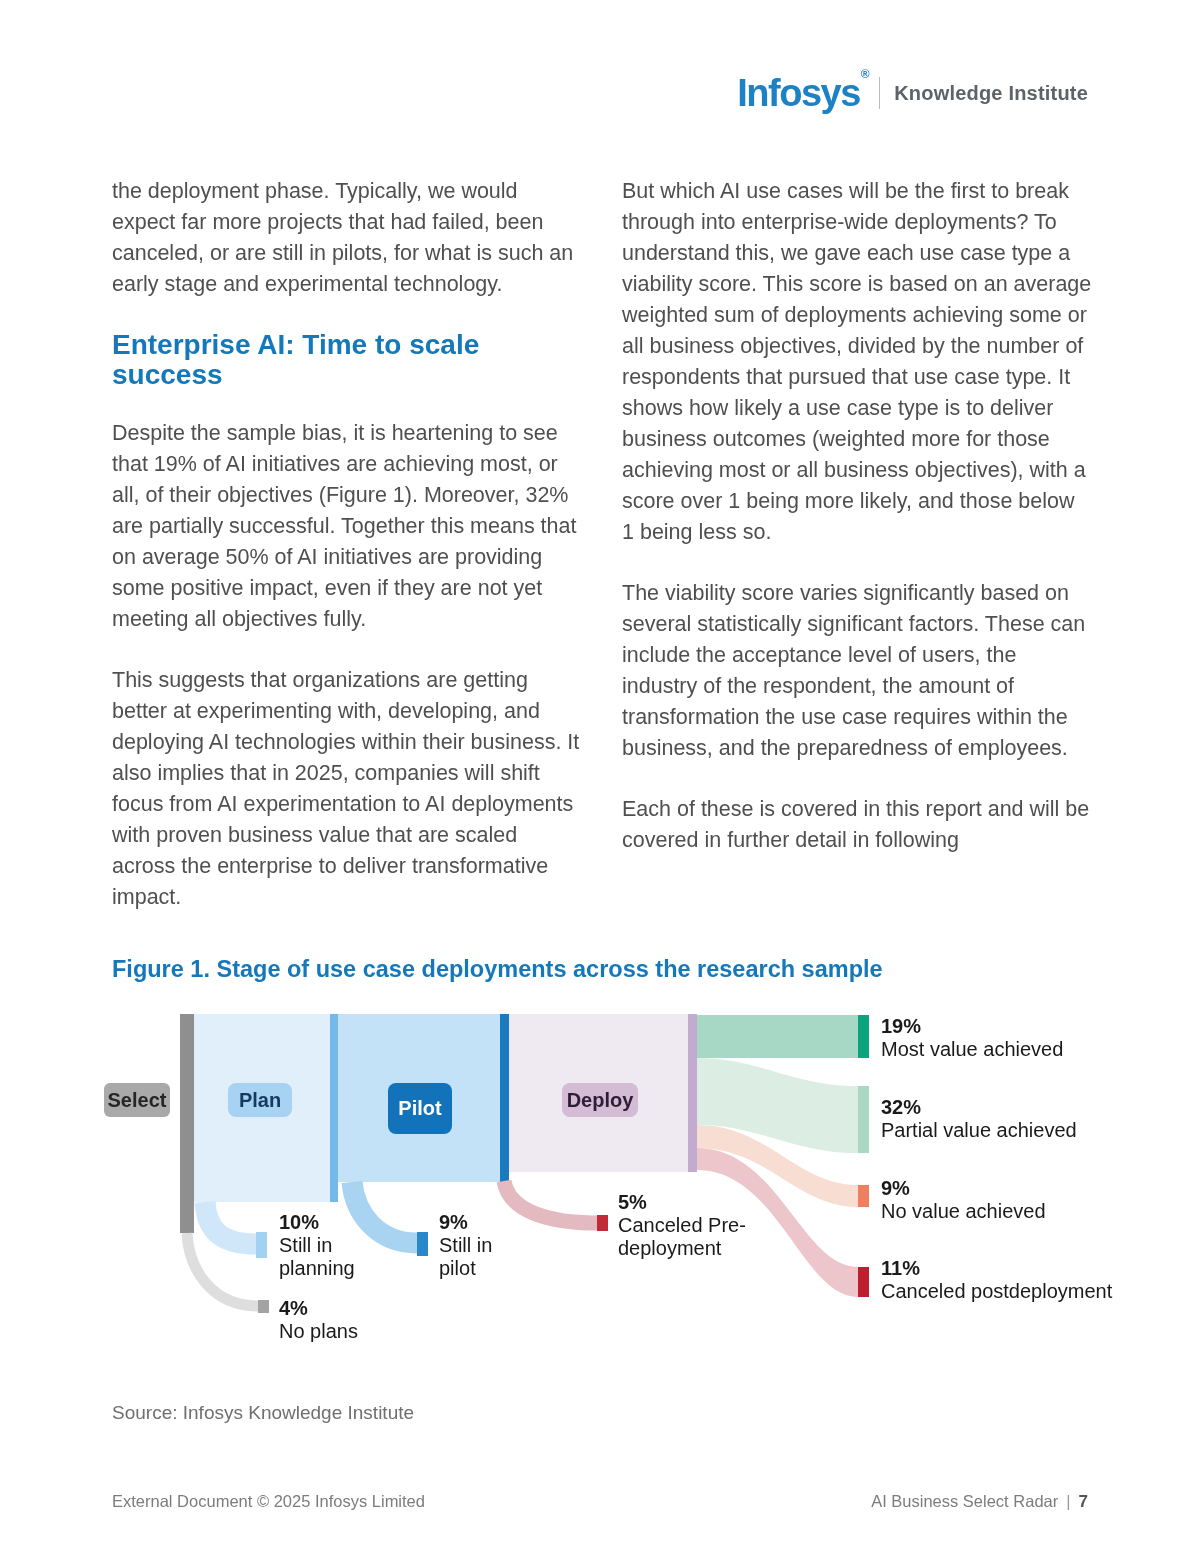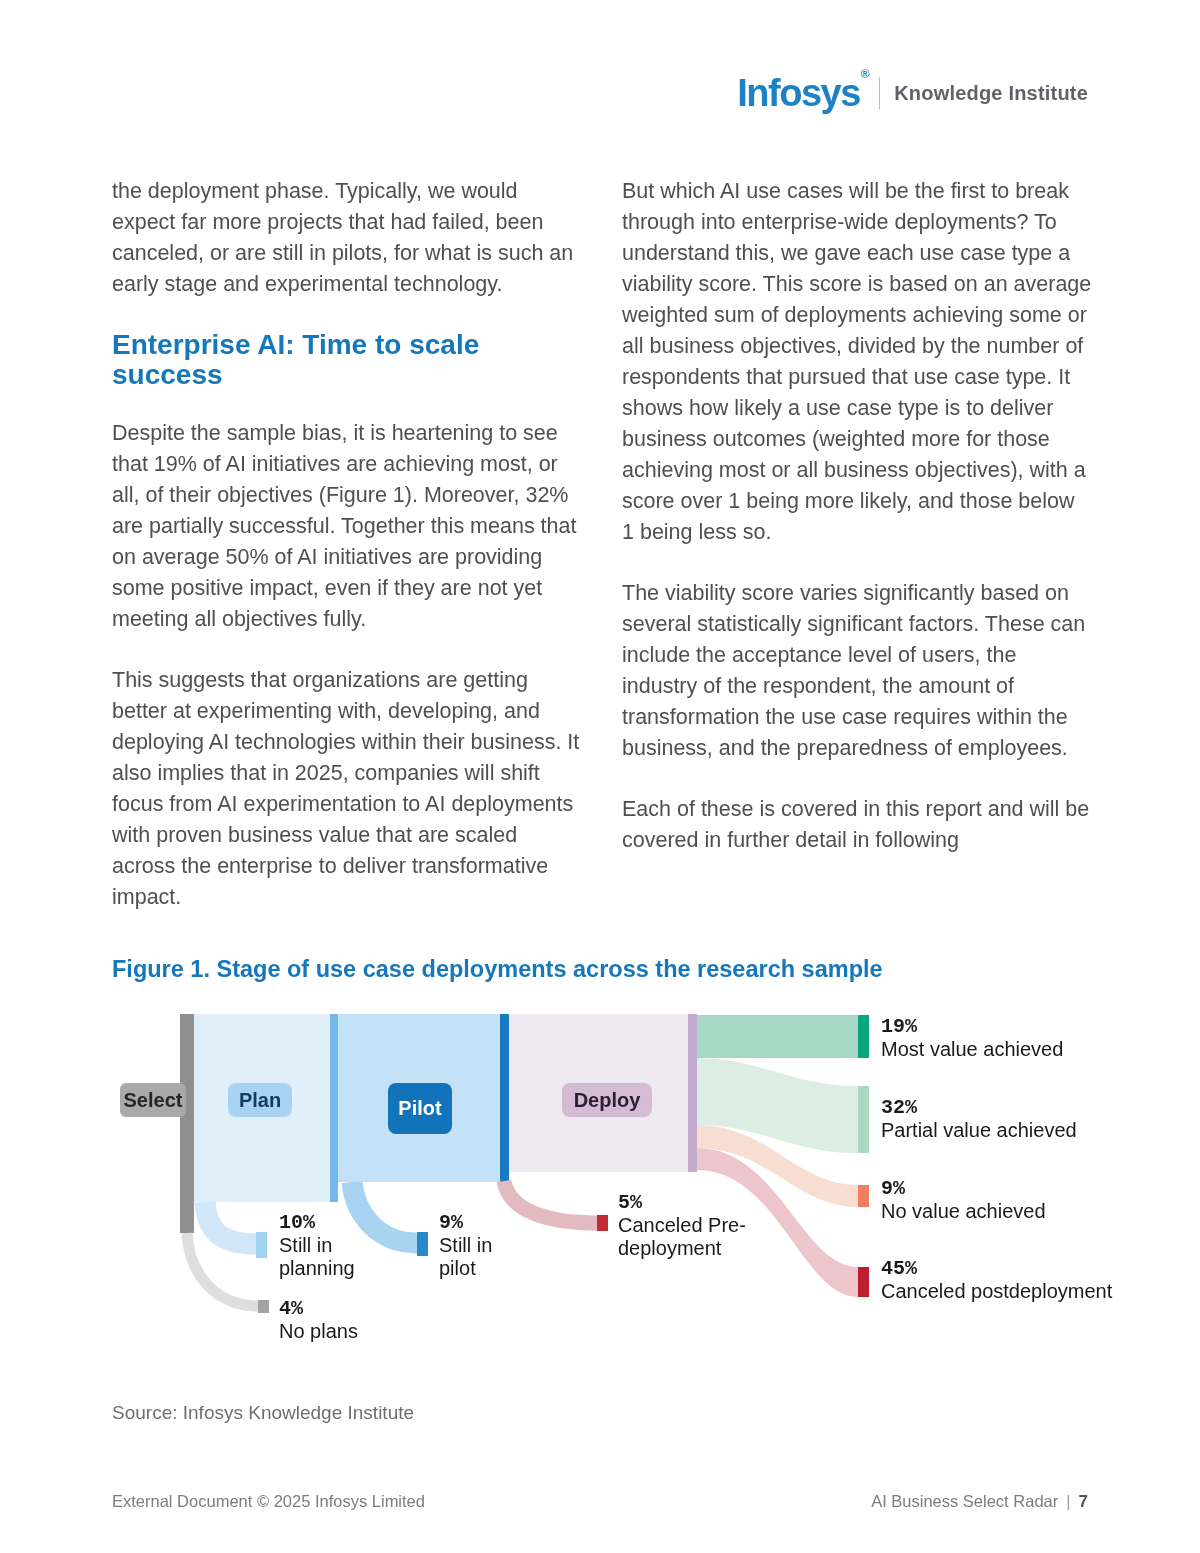--- a/index.html
+++ b/index.html
@@ -23,27 +23,27 @@
   .col p { font-size:21.5px; line-height:31px; margin-bottom:30px; color:#4f4f4f; }
   .section-heading { font-size:28px; line-height:30px; font-weight:bold; color:#1478ba; margin:2px 0 28px 0; }
 
   
   .figure-title { position:absolute; top:956px; left:112px; font-size:23.5px; font-weight:600; color:#1478ba; }
   .sankey { position:absolute; top:1005px; left:0; width:1200px; height:355px; }
   .sankey svg { position:absolute; top:0; left:0; }
 
   .pill { position:absolute; display:flex; align-items:center; justify-content:center;
           font-size:20px; font-weight:bold; border-radius:8px; }
-  .pill-select { left:120px; top:78px; width:66px; height:34px; background:#a9a9a9; color:#262626; border-radius:6px; }
+  .pill-select { left:104px; top:78px; width:66px; height:34px; background:#a9a9a9; color:#262626; border-radius:6px; }
   .pill-plan   { left:228px; top:78px; width:64px; height:34px; background:#a8d2f2; color:#16395e; }
   .pill-pilot  { left:388px; top:78px; width:64px; height:51px; background:#1373ba; color:#ffffff; }
-  .pill-deploy { left:562px; top:78px; width:90px; height:34px; background:#d3bcd4; color:#2e1d36; }
+  .pill-deploy { left:562px; top:78px; width:76px; height:34px; background:#d3bcd4; color:#2e1d36; }
 
   .lbl { position:absolute; font-size:20px; line-height:23px; color:#1a1a1a; }
-  .lbl .pct { display:block; font-weight:bold;font-family:Liberation Mono, monospace; }
+  .lbl .pct { display:block; font-weight:bold; }
   .lbl-still-planning { left:279px; top:206px; width:105px; }
   .lbl-no-plans       { left:279px; top:292px; width:130px; }
   .lbl-still-pilot    { left:439px; top:206px; width:90px;  }
   .lbl-canceled-pre   { left:618px; top:186px; width:160px; }
   .lbl-most           { left:881px; top:10px;  width:260px; }
   .lbl-partial        { left:881px; top:91px;  width:260px; }
   .lbl-none           { left:881px; top:172px; width:260px; }
   .lbl-canceled-post  { left:881px; top:252px; width:260px; }
 
   .source { position:absolute; top:1402px; left:112px; font-size:19px; color:#6f6f6f; }
@@ -140,21 +140,21 @@
   </div>
   <div class="lbl lbl-partial">
     <span class="pct">32%</span>
     <span>Partial value achieved</span>
   </div>
   <div class="lbl lbl-none">
     <span class="pct">9%</span>
     <span>No value achieved</span>
   </div>
   <div class="lbl lbl-canceled-post">
-    <span class="pct">45%</span>
+    <span class="pct">11%</span>
     <span>Canceled postdeployment</span>
   </div>
 </div>
 
 <div class="source">Source: Infosys Knowledge Institute</div>
 
 <div class="footer">
   <span>External Document © 2025 Infosys Limited</span>
   <span class="footer-right">
     <span>AI Business Select Radar</span>

